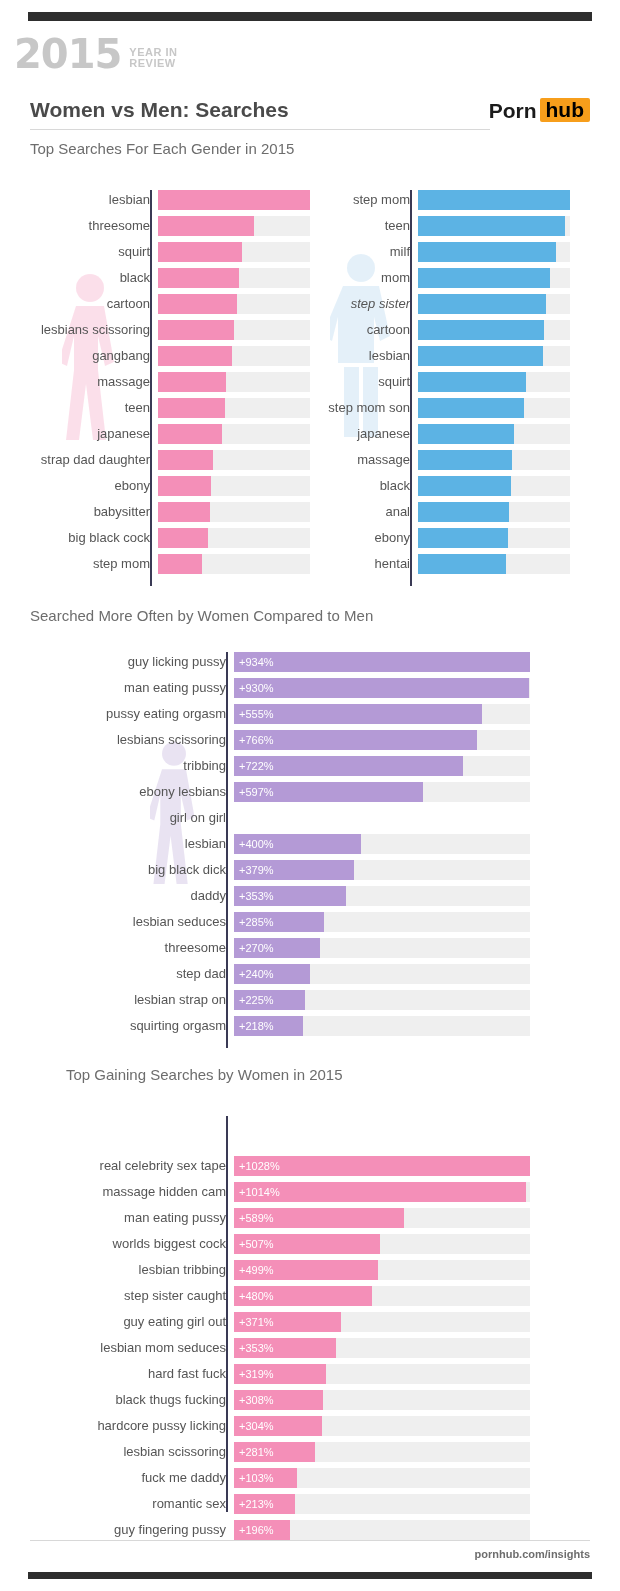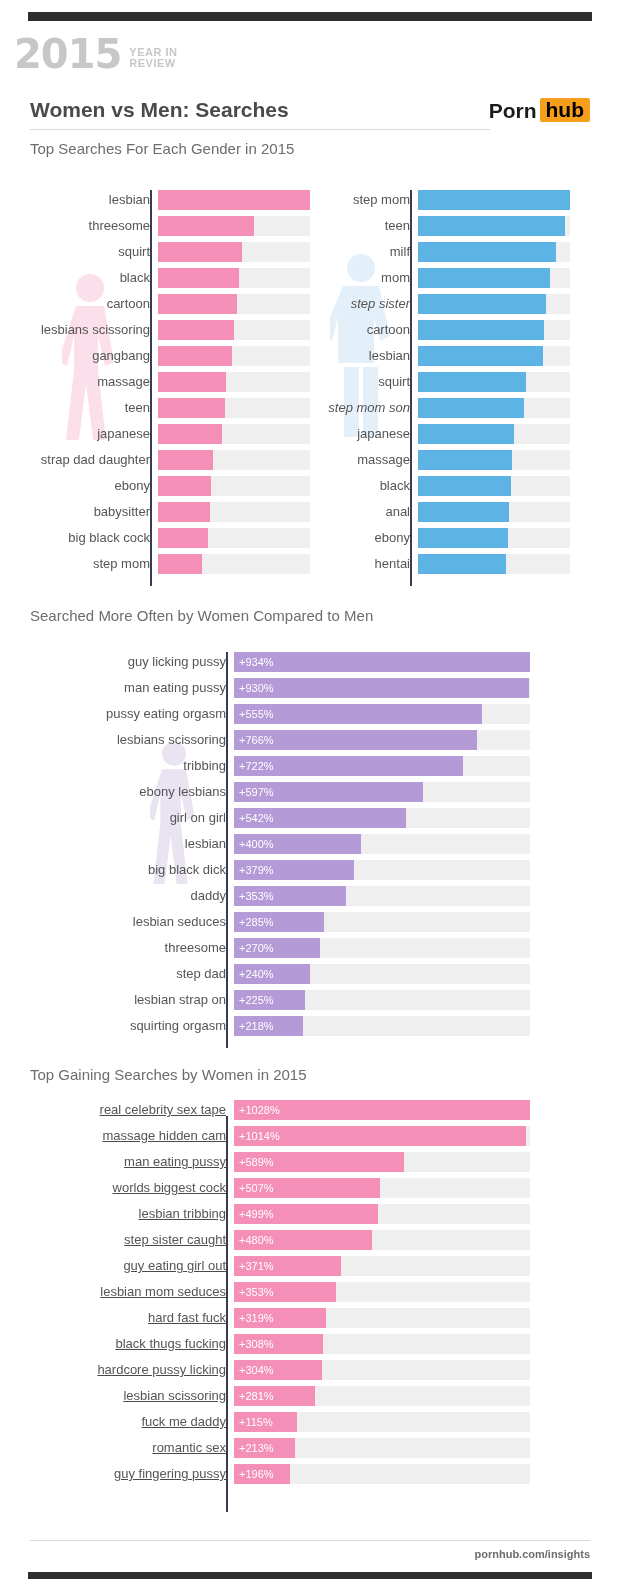--- a/index.html
+++ b/index.html
@@ -89,21 +89,21 @@
   .rule.r1 { top: 129px; }
   .section-title {
     position: absolute;
     left: 30px;
     font-size: 15px;
     color: #6d6d6d;
     font-weight: normal;
   }
   .st1 { top: 140px; }
   .st2 { top: 607px; }
-  .st3 { top: 1066px; }
+  .st3 { top: 1066px; margin-left: 36px; }
 
   
   .chart {
     position: absolute;
   }
   .row {
     display: flex;
     align-items: center;
     height: 20px;
     margin-bottom: 6px;
@@ -354,21 +354,21 @@
           <div class="bar blue" style="width: 82%;"></div>
         </div>
       </div>
       <div class="row">
         <div class="lbl" style="width: 110px;">squirt</div>
         <div class="track">
           <div class="bar blue" style="width: 71%;"></div>
         </div>
       </div>
       <div class="row">
-        <div class="lbl" style="width: 110px; font-style: italic;">step mom son</div>
+        <div class="lbl" style="width: 110px;">step mom son</div>
         <div class="track">
           <div class="bar blue" style="width: 70%;"></div>
         </div>
       </div>
       <div class="row">
         <div class="lbl" style="width: 110px;">japanese</div>
         <div class="track">
           <div class="bar blue" style="width: 63%;"></div>
         </div>
       </div>
@@ -452,24 +452,20 @@
       </div>
       <div class="row">
         <div class="lbl" style="width: 196px;">ebony lesbians</div>
         <div class="track">
           <div class="bar purple" style="width: 63.9186%;"></div>
           <span class="valtxt">+597%</span>
         </div>
       </div>
       <div class="row">
         <div class="lbl" style="width: 196px;">girl on girl</div>
-        <div class="track">
-          <div class="bar purple" style="width: 58.03%;"></div>
-          <span class="valtxt">+542%</span>
-        </div>
       </div>
       <div class="row">
         <div class="lbl" style="width: 196px;">lesbian</div>
         <div class="track">
           <div class="bar purple" style="width: 42.8266%;"></div>
           <span class="valtxt">+400%</span>
         </div>
       </div>
       <div class="row">
         <div class="lbl" style="width: 196px;">big black dick</div>
@@ -518,21 +514,21 @@
         <div class="track">
           <div class="bar purple" style="width: 23.3405%;"></div>
           <span class="valtxt">+218%</span>
         </div>
       </div>
     </div>
   <div class="axis" style="left:226px; top:652px; height:396px;"></div>
 
   <div class="section-title st3">Top Gaining Searches by Women in 2015</div>
 
-  <div class="chart" id="chart3" style="left:30px; top:1100px; width:500px;text-decoration:underline;">
+  <div class="chart" id="chart3" style="left:30px; top:1156px; width:500px;">
       <div class="row">
         <div class="lbl" style="width: 196px;">real celebrity sex tape</div>
         <div class="track">
           <div class="bar pink" style="width: 100%;"></div>
           <span class="valtxt">+1028%</span>
         </div>
       </div>
       <div class="row">
         <div class="lbl" style="width: 196px;">massage hidden cam</div>
         <div class="track">
@@ -607,21 +603,21 @@
         <div class="lbl" style="width: 196px;">lesbian scissoring</div>
         <div class="track">
           <div class="bar pink" style="width: 27.3346%;"></div>
           <span class="valtxt">+281%</span>
         </div>
       </div>
       <div class="row">
         <div class="lbl" style="width: 196px;">fuck me daddy</div>
         <div class="track">
           <div class="bar pink" style="width: 21.3035%;"></div>
-          <span class="valtxt">+115%</span>
+          <span class="valtxt">+103%</span>
         </div>
       </div>
       <div class="row">
         <div class="lbl" style="width: 196px;">romantic sex</div>
         <div class="track">
           <div class="bar pink" style="width: 20.7198%;"></div>
           <span class="valtxt">+213%</span>
         </div>
       </div>
       <div class="row">

